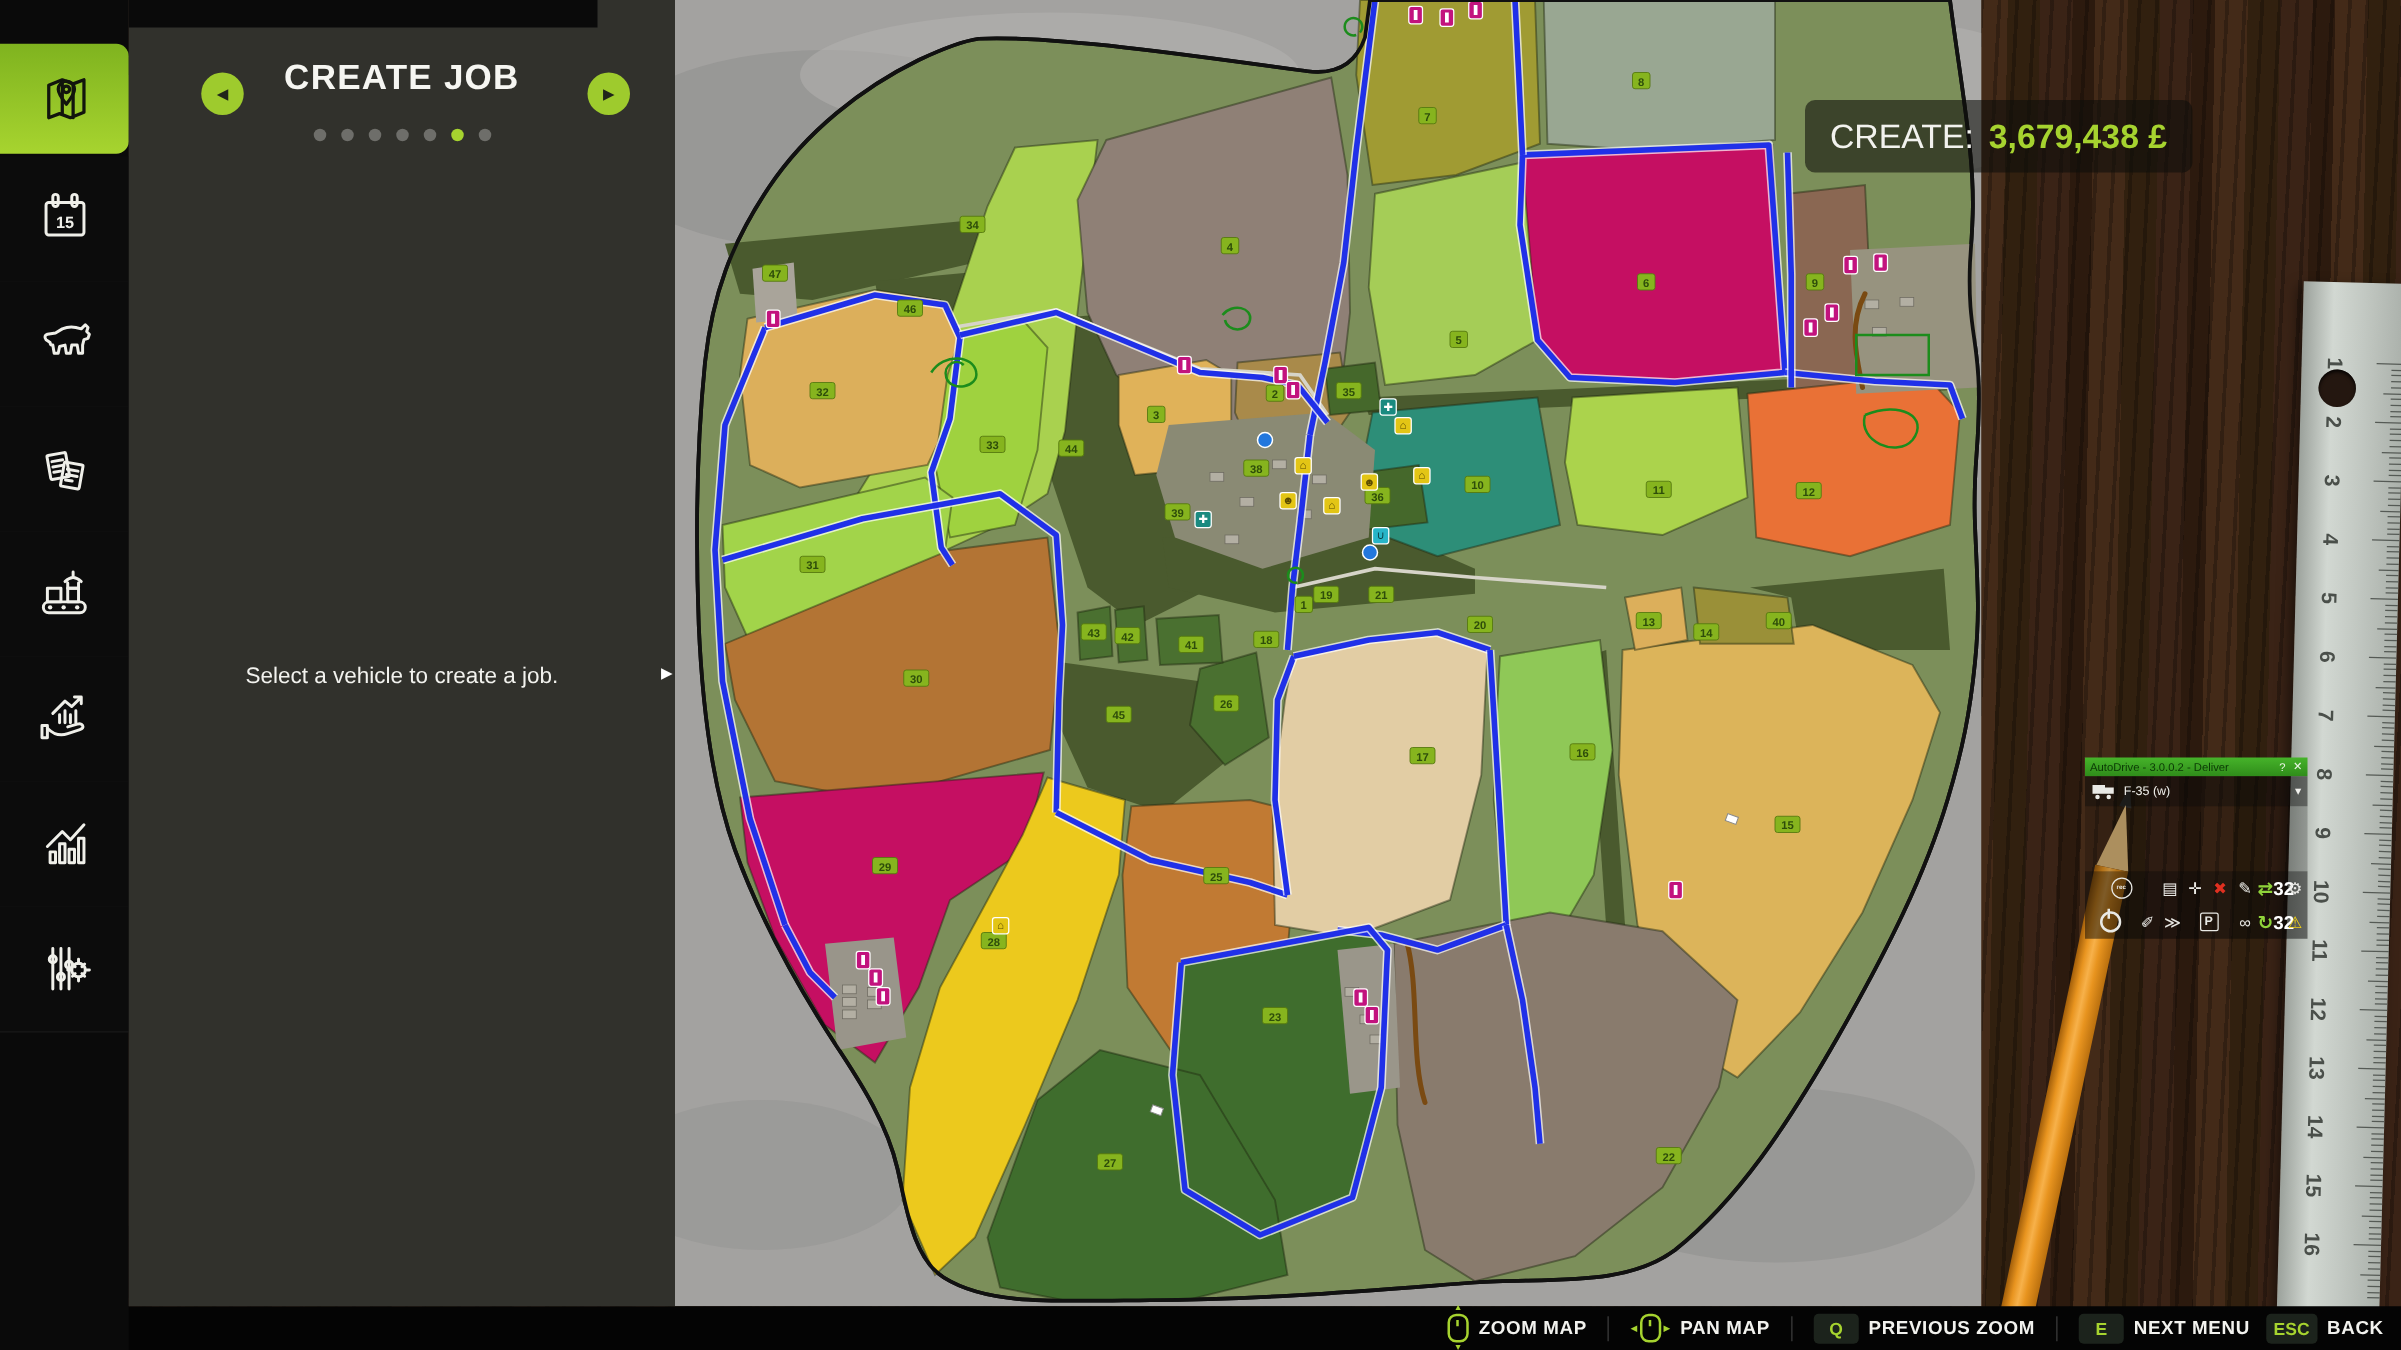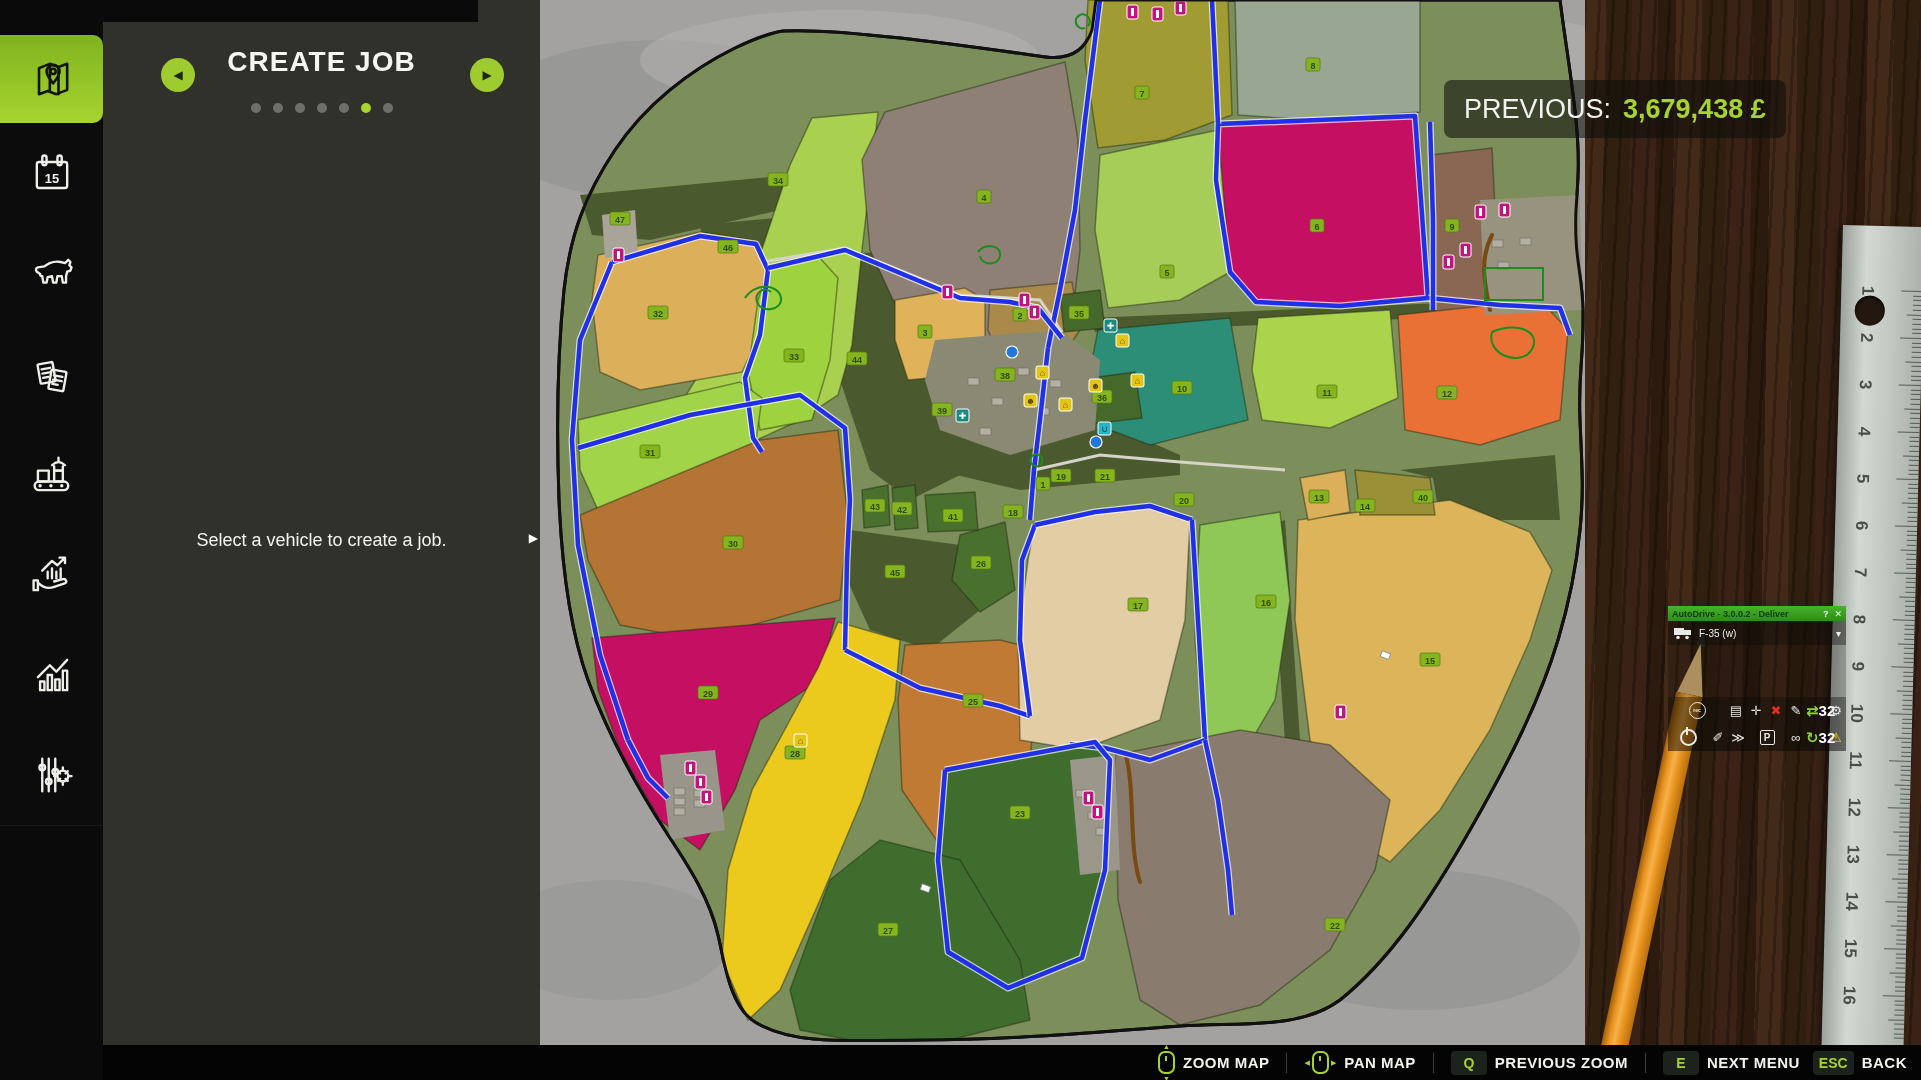--- a/index.html
+++ b/index.html
@@ -57,21 +57,21 @@
   #panel-msg{position:absolute;top:530px;left:0;width:100%;text-align:center;color:#f2f2ee;font-size:18px;}
   #panel-arrow{position:absolute;top:531px;right:2px;color:#fff;font-size:12px;}
   
   #balance{position:absolute;left:1444px;top:80px;height:58px;display:flex;align-items:center;
     padding:0 20px;background:rgba(14,14,11,.58);border-radius:8px;font-size:27px;}
   #balance .lab{color:#f2f2ee;margin-right:12px;}
   #balance .val{color:#a6d32f;font-weight:bold;}
   
   #autodrive{position:absolute;left:1668px;top:606px;width:178px;font-size:10px;}
   #ad-title{height:15px;background:linear-gradient(180deg,#46b32a,#2f8c1a);color:#0b3a05;
-    font-weight:bold;display:flex;align-items:center;padding:0 4px;font-size:9px;}
+    font-weight:normal;display:flex;align-items:center;padding:0 4px;font-size:9px;}
   #ad-title .sp{flex:1}
   #ad-title .tbtn{color:#eaf5e4;margin-left:6px;font-size:9px;}
   #ad-vehicle{height:24px;background:rgba(5,5,5,.5);display:flex;align-items:center;color:#f0f0ec;
     padding:0 5px;gap:6px;}
   #ad-vehicle .sp{flex:1}
   #ad-gap{height:52px;background:rgba(5,5,5,.22);}
   .ad-row{height:27px;background:rgba(5,5,5,.5);display:flex;align-items:center;justify-content:space-around;}
   .ad-ic{color:#e9e9e5;font-size:13px;width:20px;text-align:center;}
   .ad-ic.red{color:#e03020;} .ad-ic.warn{color:#f5d312;} .ad-ic.n32{font-size:15px;font-weight:bold;color:#fff;}
   .ad-ic.n32 i{color:#8fd33a;font-style:normal;}
@@ -677,21 +677,21 @@
         <span class="dot"></span>
         <span class="dot"></span>
         <span class="dot on"></span>
         <span class="dot"></span>
       </div>
   <div id="panel-msg">Select a vehicle to create a job.</div>
   <div id="panel-arrow">▶</div>
 </div>
 
 <div id="balance">
-  <span class="lab">PREVIOUS:</span>
+  <span class="lab">CREATE:</span>
   <span class="val">3,679,438 £</span>
 </div>
 
 <div id="autodrive">
   <div id="ad-title">
     <span>AutoDrive - 3.0.0.2 - Deliver</span>
     <span class="sp"></span>
     <span class="tbtn">?</span>
     <span class="tbtn">✕</span>
   </div>

